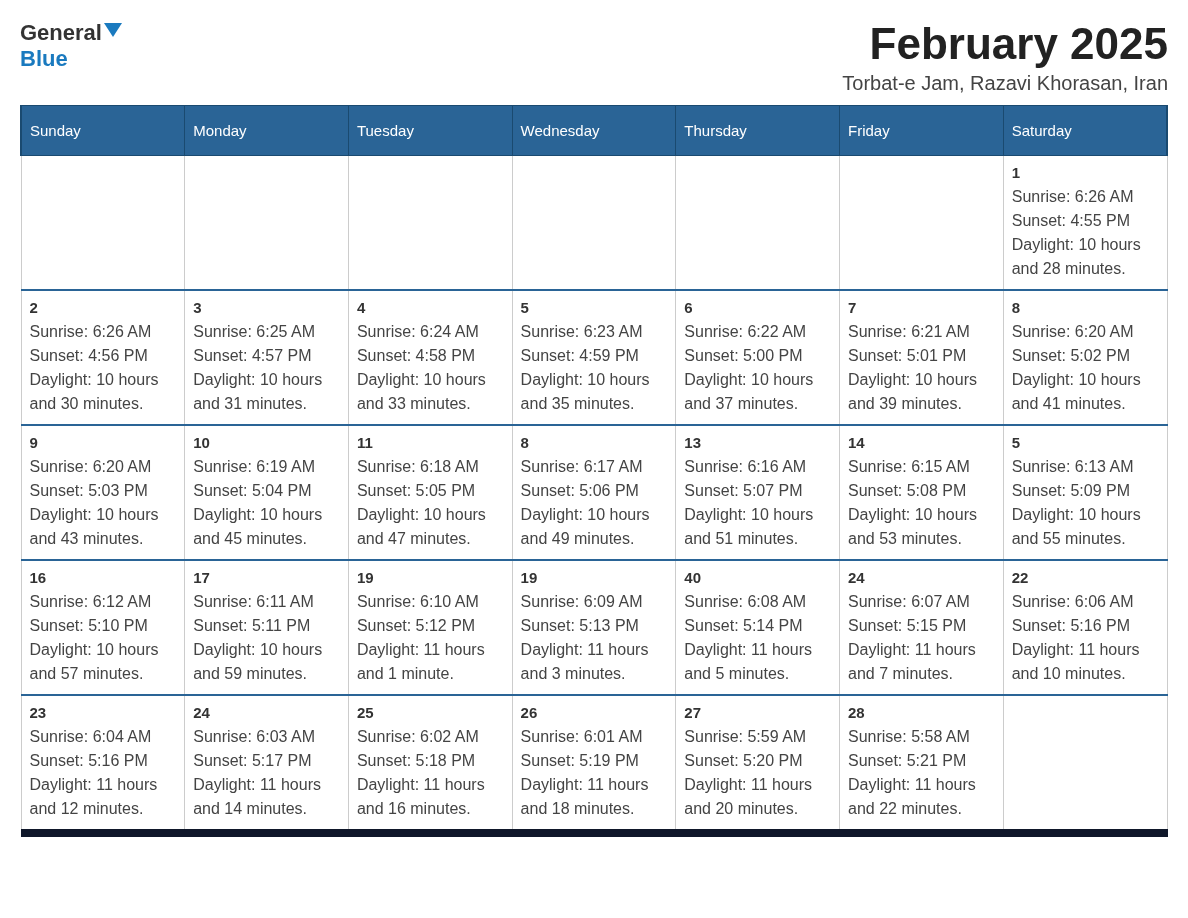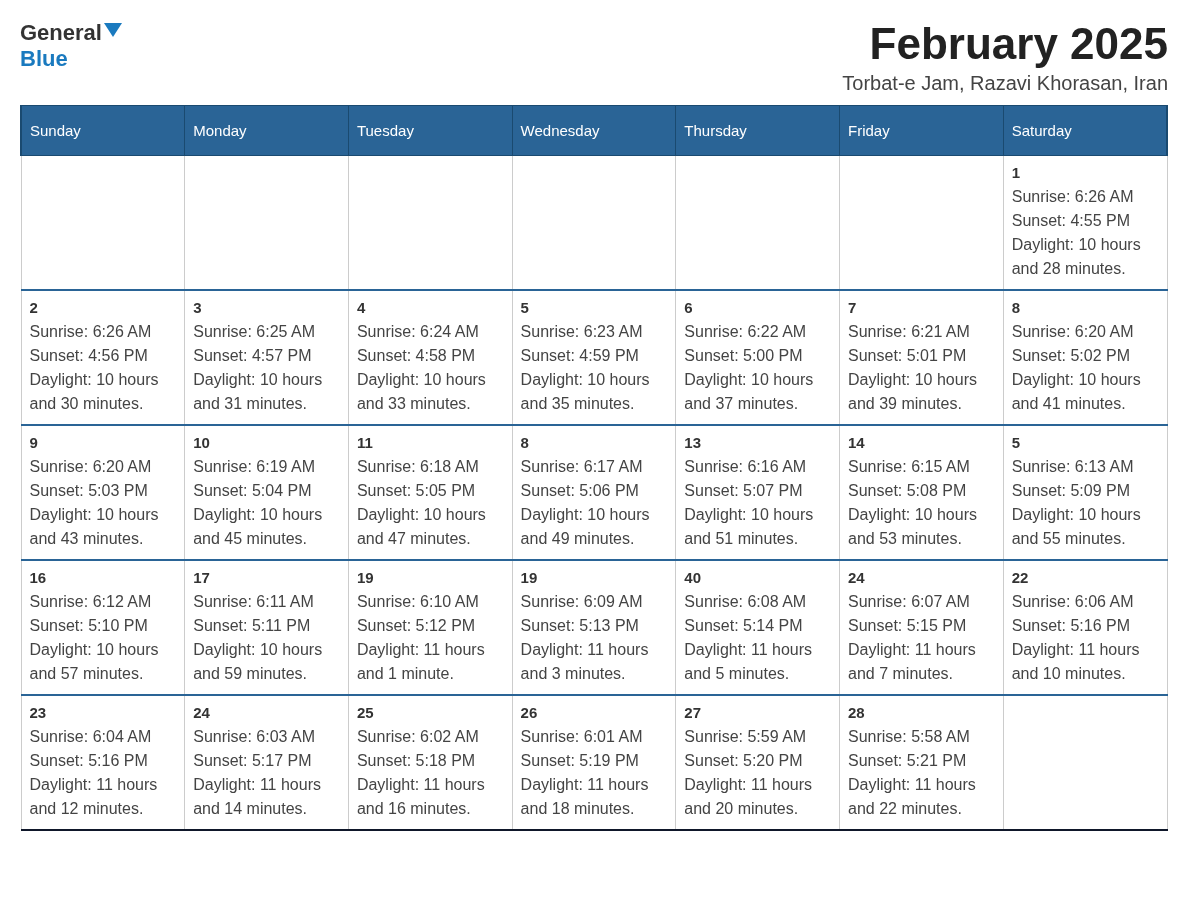--- a/index.html
+++ b/index.html
@@ -58,21 +58,21 @@
     .calendar td {
       vertical-align: top;
       padding: 8px;
       border: 1px solid #ccc;
       width: calc(100% / 7);
       min-height: 100px;
       font-size: 12.5px;
       color: #333;
     }
     .calendar tr:last-child td {
-      border-bottom: 2px solid #0f172a;
+      border-bottom: 8px solid #0f172a;
     }
     .calendar thead tr th:first-child {
       border-left: 2px solid #1a4a70;
     }
     .calendar thead tr th:last-child {
       border-right: 2px solid #1a4a70;
     }
     .day-number {
       font-size: 15px;
       font-weight: bold;

